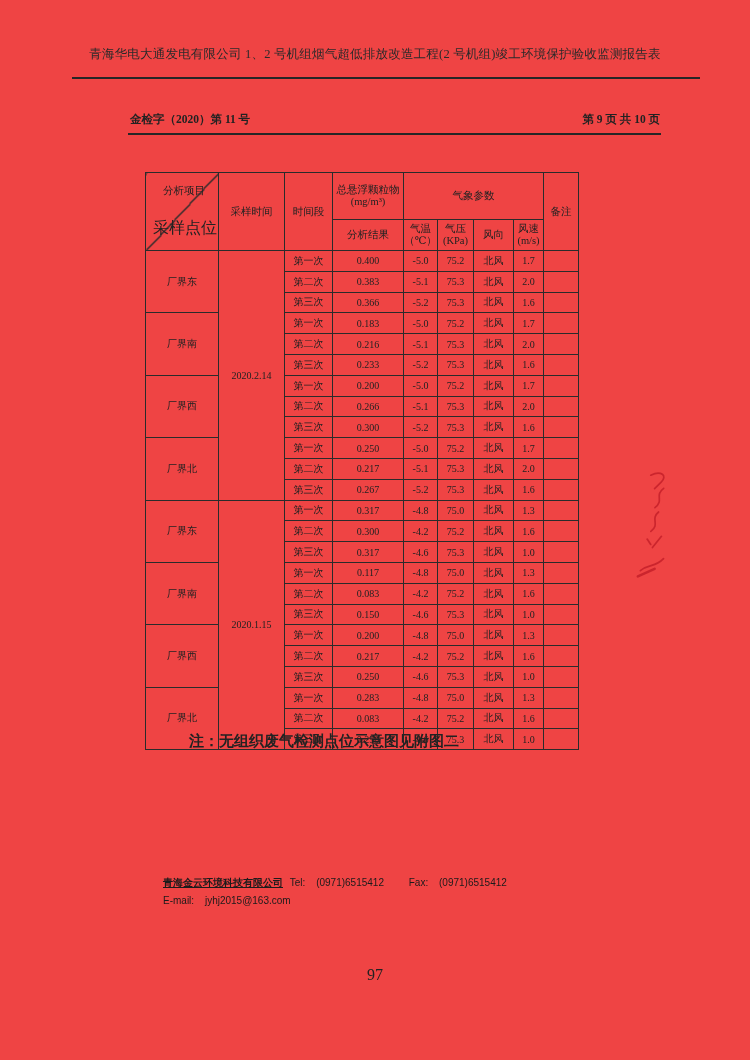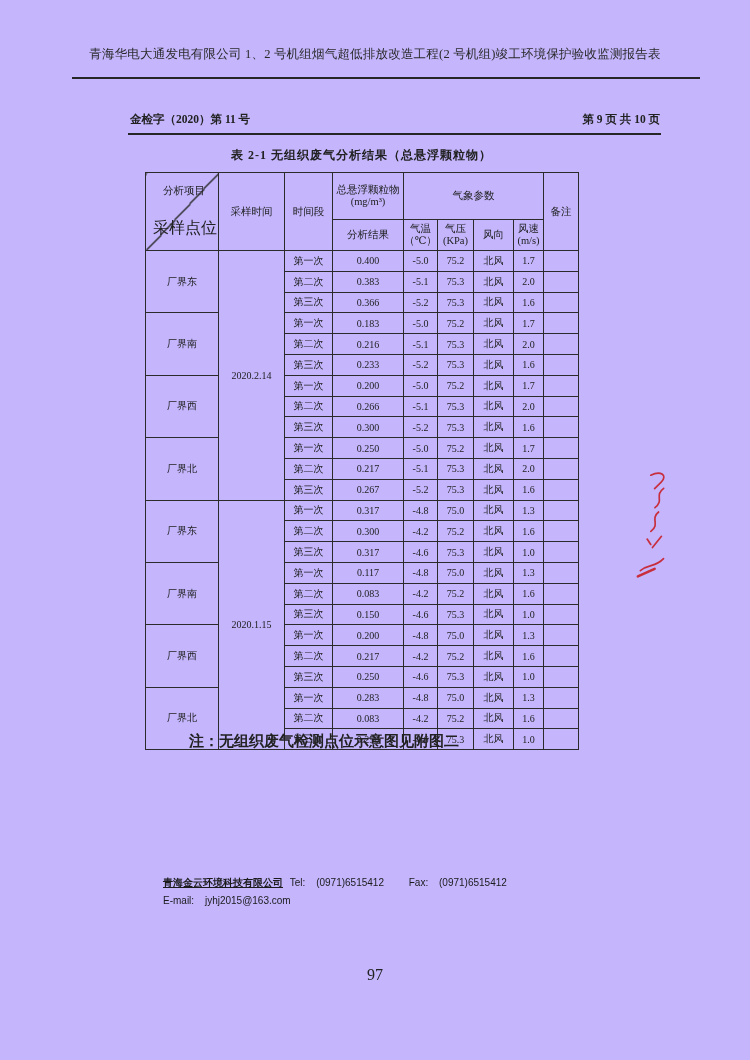--- a/index.html
+++ b/index.html
@@ -1,17 +1,17 @@
 <!DOCTYPE html>
 <html><head>
 <meta charset="utf-8">
 <style>
   html,body{margin:0;padding:0;background:#ffffff;}
   .page{
-    position:relative;width:750px;height:1060px;background:#c4b5fd;
+    position:relative;width:750px;height:1060px;background:#ef4444;
     font-family:"Liberation Serif","DejaVu Serif",serif;color:#1f1f1f;overflow:hidden;
   }
   .doc-title{
     position:absolute;top:46px;left:0;width:750px;text-align:center;
     font-size:12.5px;letter-spacing:0.2px;color:#2a2a2a;
   }
   .rule{position:absolute;background:#262626;}
   .rule-1{top:77px;left:72px;width:628px;height:2px;}
   .rule-2{top:133px;left:128px;width:533px;height:2px;}
   .ref-row{
@@ -67,21 +67,20 @@
 
   <div class="doc-title">青海华电大通发电有限公司 1、2 号机组烟气超低排放改造工程(2 号机组)竣工环境保护验收监测报告表</div>
   <div class="rule rule-1"></div>
 
   <div class="ref-row">
     <span>金检字（2020）第 11 号</span>
     <span>第 9 页 共 10 页</span>
   </div>
   <div class="rule rule-2"></div>
 
-  <div class="table-title">表 2-1  无组织废气分析结果（总悬浮颗粒物）</div>
 
   <table class="analysis">
     <colgroup>
       <col style="width:73px">
         <col style="width:66px">
         <col style="width:48px">
       <col style="width:71px">
         <col style="width:34px">
         <col style="width:36px">
       <col style="width:40px">

